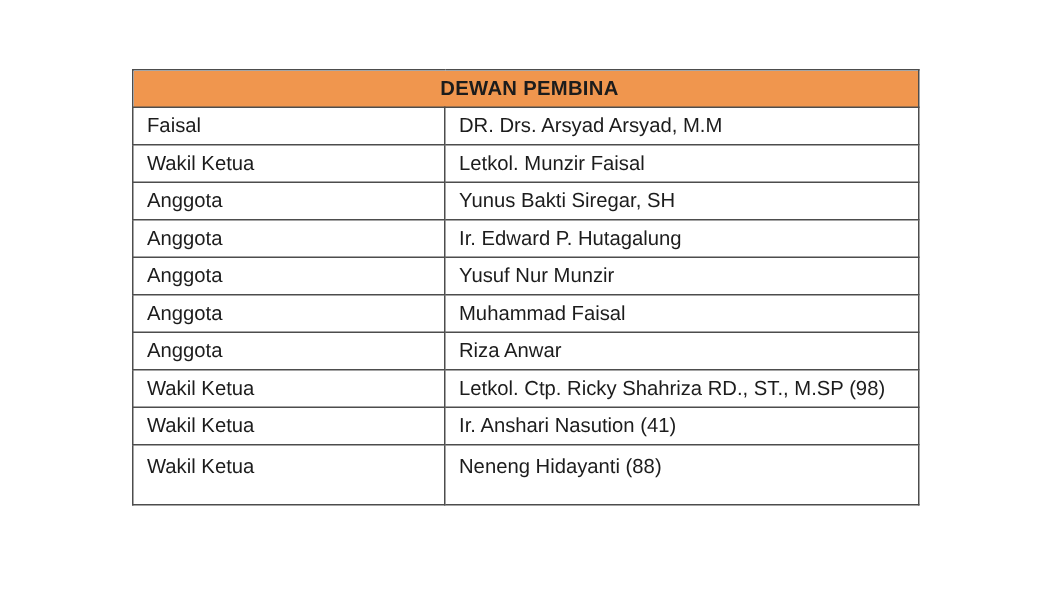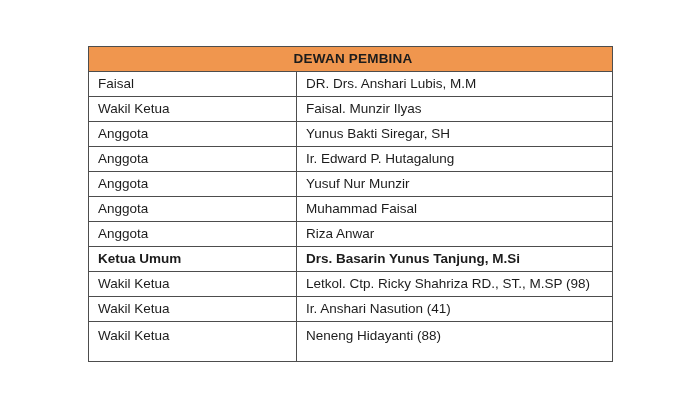--- a/index.html
+++ b/index.html
@@ -63,25 +63,25 @@
     <colgroup>
       <col class="role-col">
       <col class="name-col">
     </colgroup>
     <tbody>
         <tr>
           <td colspan="2" class="section-header">DEWAN PEMBINA</td>
         </tr>
         <tr>
           <td>Faisal</td>
-          <td>DR. Drs. Anshari Lubis, M.M</td>
+          <td>DR. Drs. Arsyad Arsyad, M.M</td>
         </tr>
         <tr>
           <td>Wakil Ketua</td>
-          <td>Faisal. Munzir Ilyas</td>
+          <td>Letkol. Munzir Faisal</td>
         </tr>
         <tr>
           <td>Anggota</td>
           <td>Yunus Bakti Siregar, SH</td>
         </tr>
         <tr>
           <td>Anggota</td>
           <td>Ir. Edward P. Hutagalung</td>
         </tr>
         <tr>
@@ -89,24 +89,20 @@
           <td>Yusuf Nur Munzir</td>
         </tr>
         <tr>
           <td>Anggota</td>
           <td>Muhammad Faisal</td>
         </tr>
         <tr>
           <td>Anggota</td>
           <td>Riza Anwar</td>
         </tr>
-        <tr class="bold">
-          <td>Ketua Umum</td>
-          <td>Drs. Basarin Yunus Tanjung, M.Si</td>
-        </tr>
         <tr>
           <td>Wakil Ketua</td>
           <td>Letkol. Ctp. Ricky Shahriza RD., ST., M.SP (98)</td>
         </tr>
         <tr>
           <td>Wakil Ketua</td>
           <td>Ir. Anshari Nasution (41)</td>
         </tr>
         <tr>
           <td>Wakil Ketua</td>

